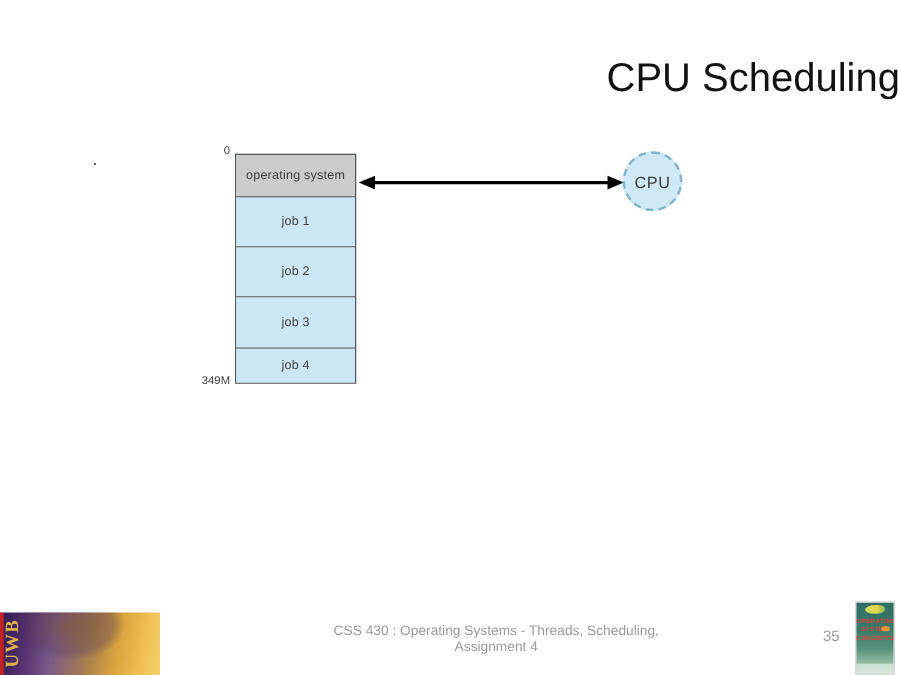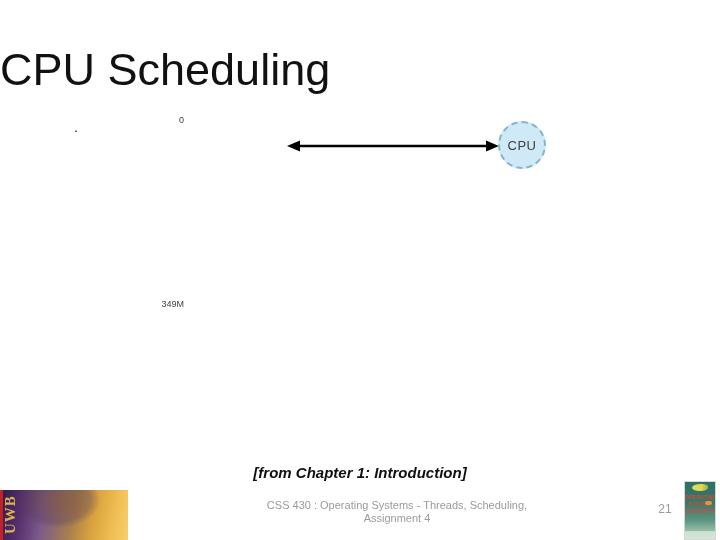--- a/index.html
+++ b/index.html
@@ -10,22 +10,22 @@
     background: #ffffff;
     overflow: hidden;
     font-family: "Liberation Sans", sans-serif;
   }
 
   
   .title {
     position: absolute;
     top: 46px; left: 0;
     width: 100%;
-    text-align: left;
-    font-size: 45px;
+    text-align: right;
+    font-size: 32px;
     line-height: 1.05;
     color: #111111;
     font-family: "Liberation Sans", sans-serif;
   }
 
   
   .stray-dot {
     position: absolute;
     left: 74px; top: 119px;
     font-size: 14px;
@@ -213,41 +213,47 @@
 
 <div class="slide">
 
   <div class="title">CPU Scheduling</div>
 
   <div class="stray-dot">.</div>
 
   <div class="mem-label label-zero">0</div>
   <div class="mem-label label-512m">349M</div>
 
+  <div class="mem-box">
+    <div class="mem-sec sec-os">operating system</div>
+    <div class="mem-sec sec-job1">job 1</div>
+    <div class="mem-sec sec-job2">job 2</div>
+    <div class="mem-sec sec-job3">job 3</div>
+    <div class="mem-sec sec-job4">job 4</div>
+  </div>
 
   <div class="arrow-wrap">
     <svg width="212" height="16" viewBox="0 0 212 16">
       <line x1="10" y1="8" x2="202" y2="8" stroke="#000000" stroke-width="2.6"></line>
       <polygon points="0,8 13,2.5 13,13.5" fill="#000000"></polygon>
       <polygon points="212,8 199,2.5 199,13.5" fill="#000000"></polygon>
     </svg>
   </div>
 
   <div class="cpu-circle">
     <span>CPU</span>
   </div>
 
-  <div class="chapter-ref">[from Chapter 1: Introduction]</div>
 
   <div class="course-footer">
     <div>CSS 430 : Operating Systems - Threads, Scheduling,</div>
     <div>Assignment 4</div>
   </div>
 
-  <div class="page-num">21</div>
+  <div class="page-num">35</div>
 
   <div class="uwb-banner">
     <div class="uwb-arch"></div>
     <div class="uwb-redstrip"></div>
     <div class="uwb-vertical">UWB</div>
   </div>
 
   <div class="book-cover">
     <div class="book-dino"></div>
     <div class="book-text">

